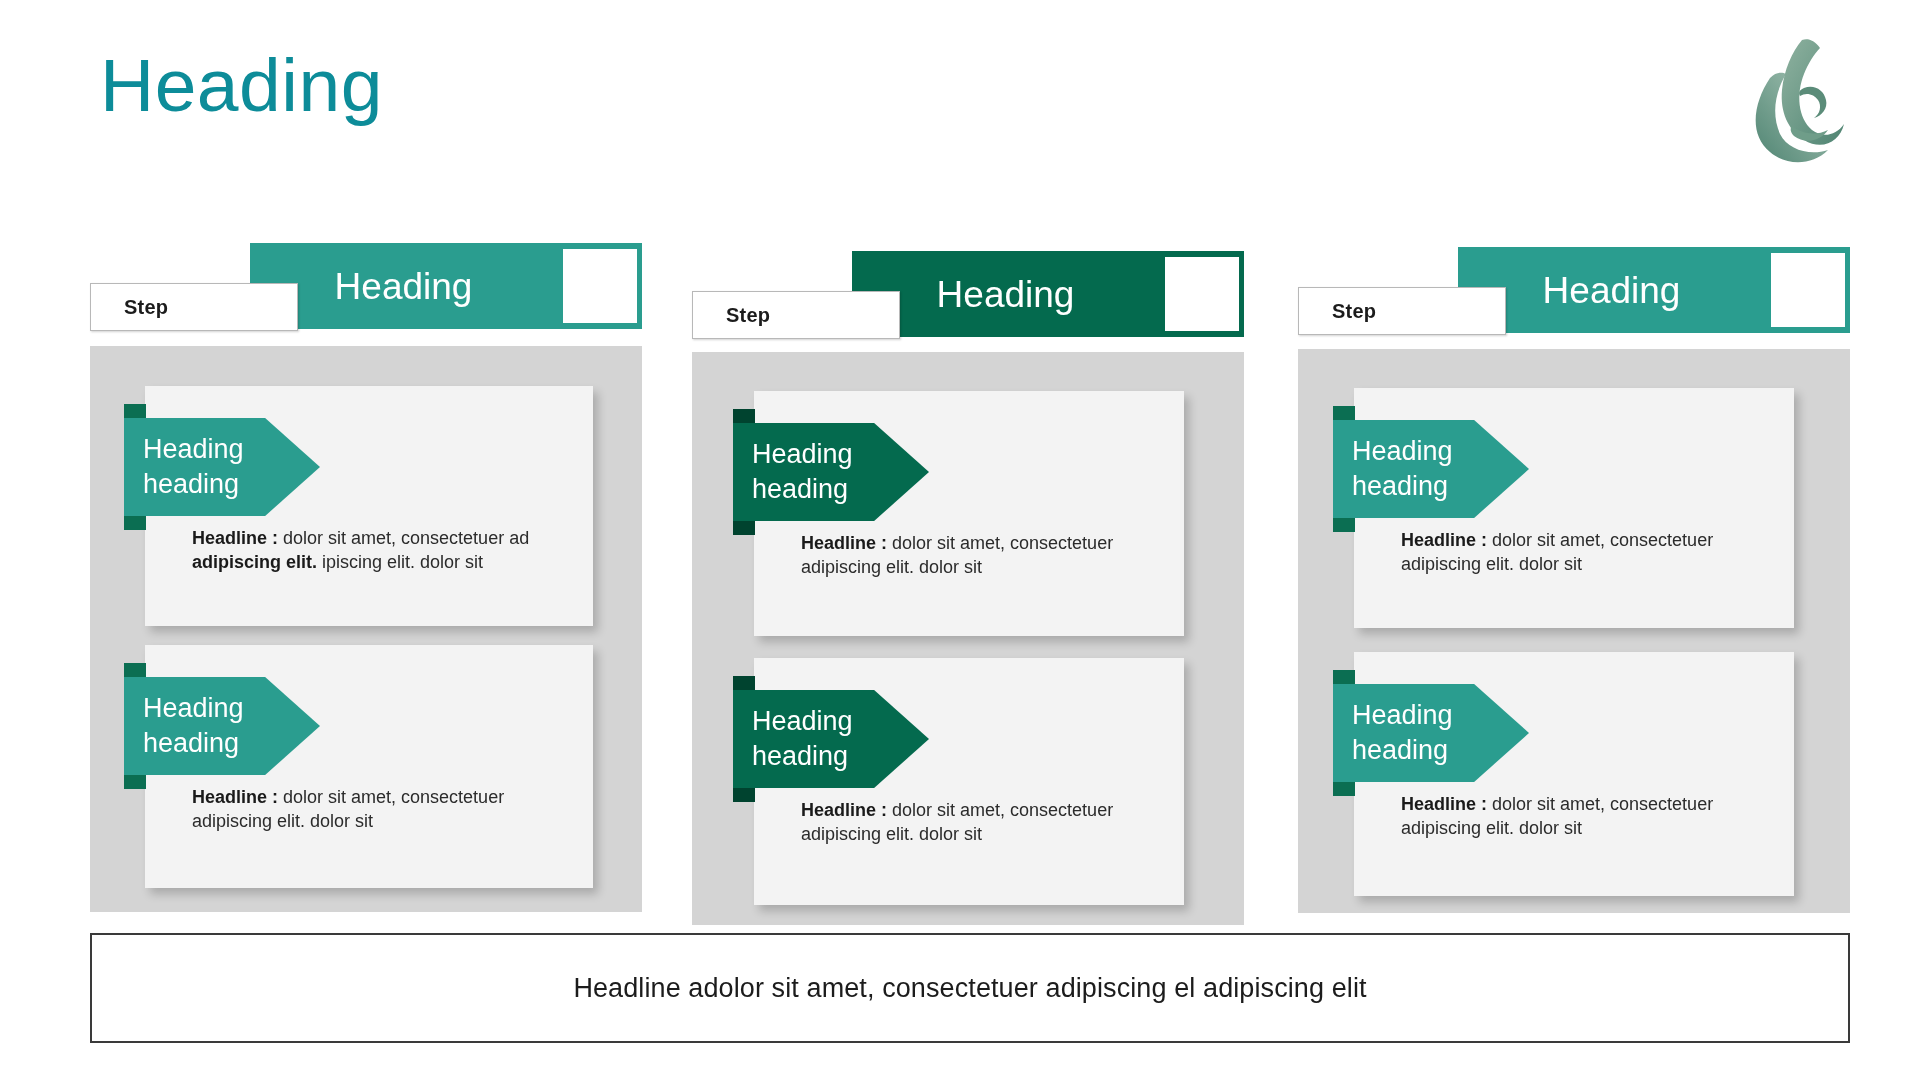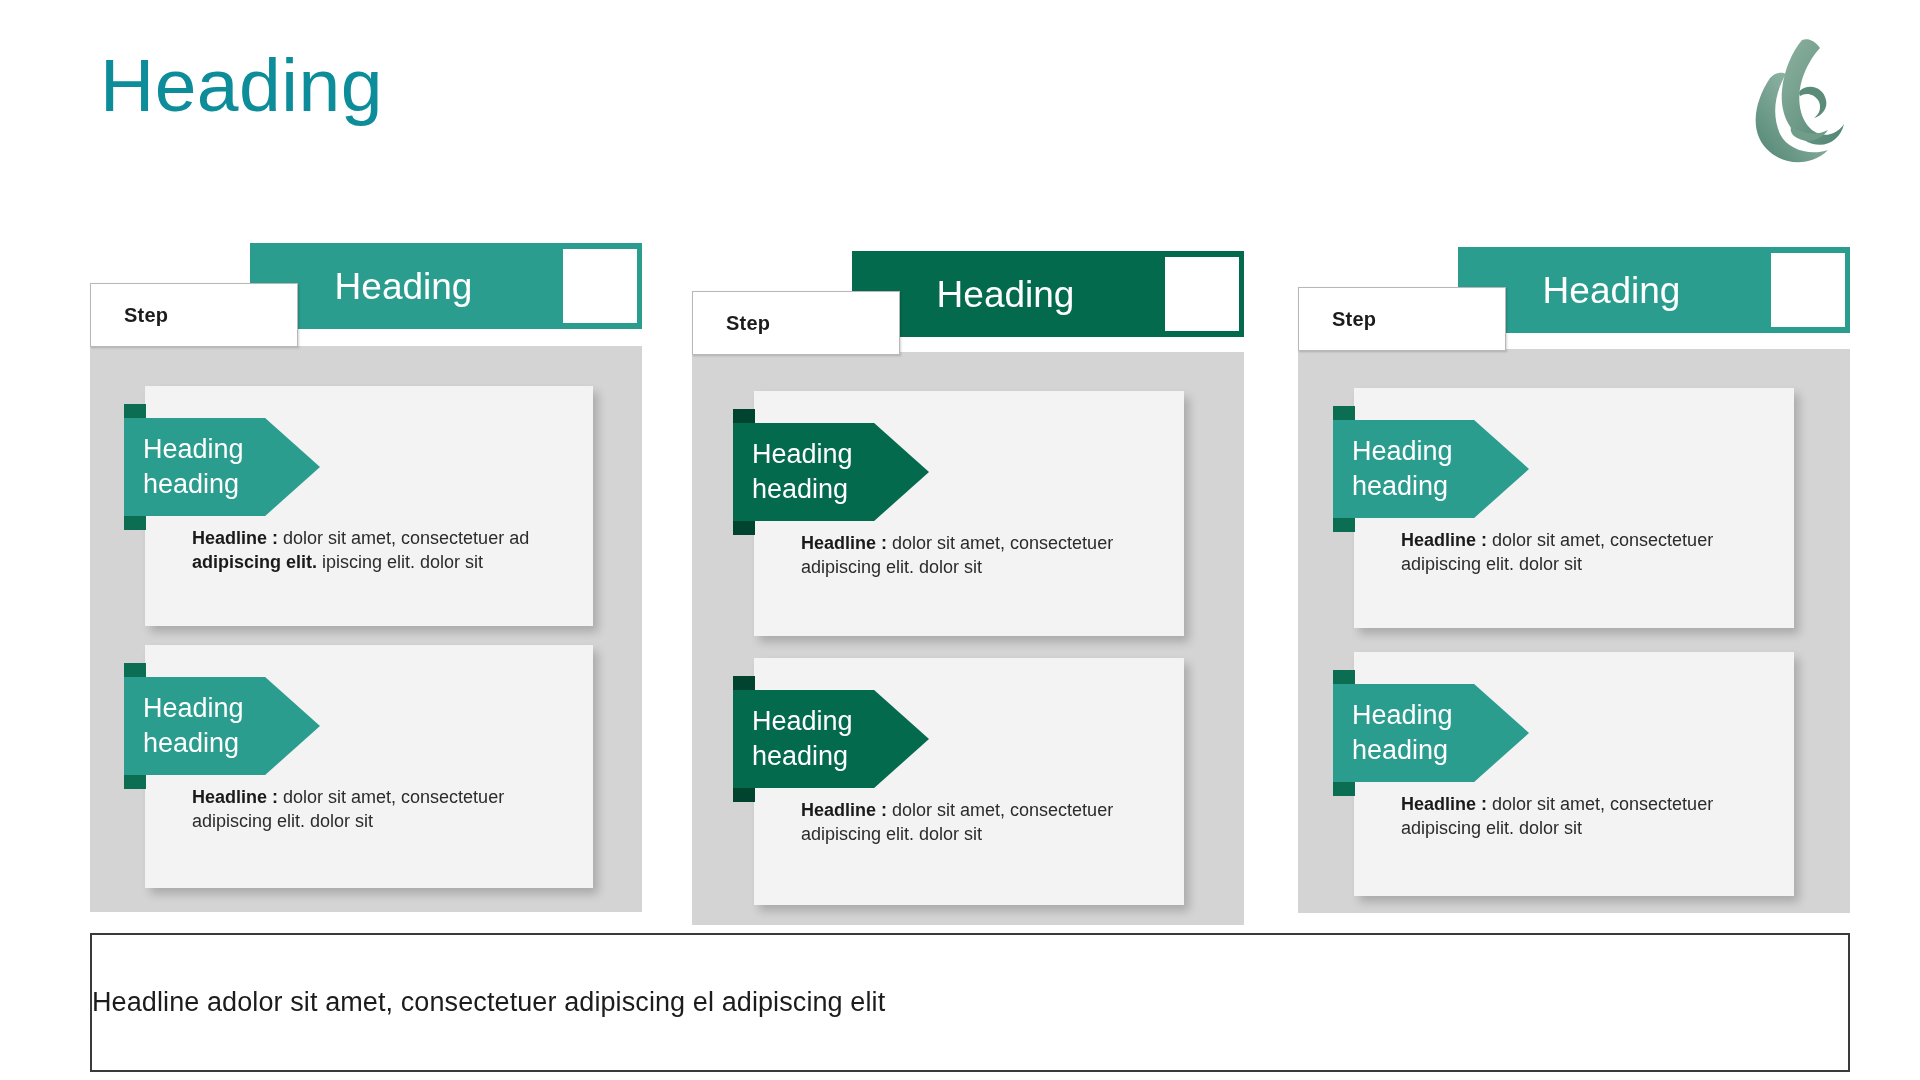--- a/index.html
+++ b/index.html
@@ -86,21 +86,21 @@
     margin-right: 5px;
     background: #ffffff;
     box-sizing: border-box;
   }
 
   .step-box {
     position: absolute;
     left: 0;
     top: 40px;
     width: 208px;
-    height: 64px;
+    height: 48px;
     background: #ffffff;
     border: 1px solid #b8b8b8;
     box-sizing: border-box;
     display: flex;
     align-items: center;
     box-shadow: 1px 1px 2px rgba(0,0,0,0.18);
   }
   .step-box .step-label {
     padding-left: 33px;
     font-size: 20px;
@@ -185,26 +185,27 @@
   }
   .card-body .lead { font-weight: 700; color: #1a1a1a; }
   .card-body .em { font-weight: 700; color: #1a1a1a; }
 
   
   .bottom-banner {
     position: absolute;
     left: 90px;
     top: 933px;
     width: 1760px;
-    height: 139px;
+    height: 110px;
     background: #ffffff;
     border: 2px solid #3a3a3a;
     box-sizing: border-box;
     display: flex;
     align-items: center;
+    justify-content: center;
   }
   .bottom-banner .banner-text {
     font-size: 27px;
     color: #1c1c1c;
     letter-spacing: 0.1px;
   }
 </style>
 </head>
 <body>
 

